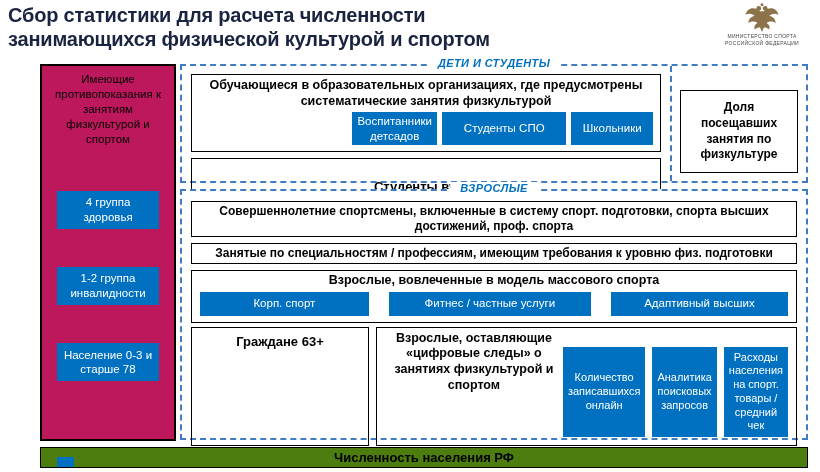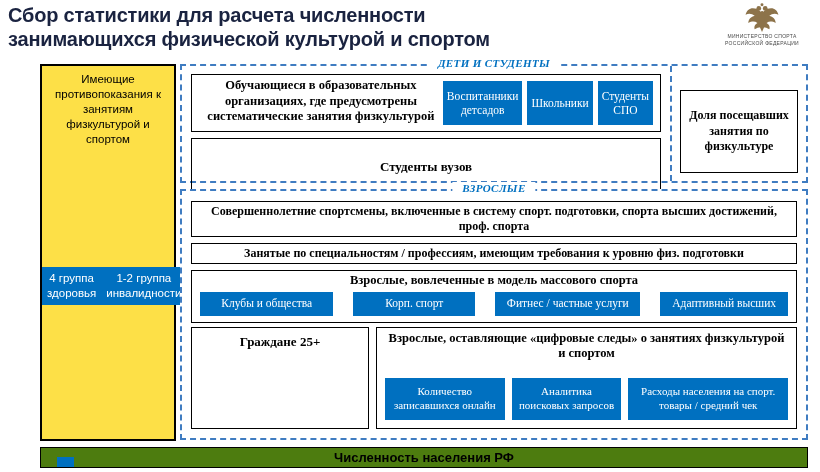--- a/index.html
+++ b/index.html
@@ -6,54 +6,54 @@
   html,body { background:#fff; }
   body { font-family:"Liberation Sans", sans-serif; color:#000; }
   .slide { position:relative; width:820px; height:472px; background:#fff; overflow:hidden; }
 
   .title { position:absolute; left:8px; top:3px; font-size:20px; font-weight:700; color:#1a2340; line-height:1.2; letter-spacing:-0.2px; }
 
   .ministry { position:absolute; right:12px; top:2px; width:92px; text-align:center; }
   .ministry svg { display:block; margin:0 auto; }
   .ministry .cap { font-size:5px; line-height:1.35; color:#4a4a4a; letter-spacing:0.3px; }
 
-  .left-col { position:absolute; left:40px; top:64px; width:136px; height:377px; border:2px solid #000; display:flex; flex-direction:column; background:#fde047; }
+  .left-col { position:absolute; left:40px; top:64px; width:136px; height:377px; border:2px solid #000; display:flex; flex-direction:column; background:#be185d; }
   .left-col .hdr { padding:6px 5px 2px; font-size:11.5px; line-height:1.3; text-align:center; }
-  .left-col .items { flex:1; display:flex; flex-direction:row; justify-content:space-evenly; align-items:center; padding:4px 0 20px; }
+  .left-col .items { flex:1; display:flex; flex-direction:column; justify-content:space-evenly; align-items:center; padding:4px 0 20px; }
 
   .blue { background:#0070C0; color:#fff; display:flex; align-items:center; justify-content:center; text-align:center; line-height:1.25; padding:4px 5px; }
   .left-chip { width:102px; min-height:38px; font-size:11.5px; }
 
-  .dashed-sec { position:absolute; border:2px dashed #3f7cc1; background:#fff;font-family:Liberation Serif, serif; }
+  .dashed-sec { position:absolute; border:2px dashed #3f7cc1; background:#fff; }
   .sec-label { position:absolute; top:-9px; left:50%; transform:translateX(-50%); background:#fff; padding:0 10px; color:#0070C0; font-size:11px; font-weight:700; font-style:italic; letter-spacing:0.4px; white-space:nowrap; }
 
   .sec1 { left:180px; top:64px; width:628px; height:119px; display:flex; }
   .sec1-left { flex:1; display:flex; flex-direction:column; padding:8px 9px; }
-  .edu-box { border:1.5px solid #000; flex:1; display:flex; padding:3px 7px 6px; }
+  .edu-box { border:1.5px solid #000; flex:1; display:flex; flex-direction:column; padding:3px 7px 6px;align-items:flex-end; }
   .bx-h { font-size:12.5px; font-weight:700; text-align:center; line-height:1.25; }
   .edu-chips { display:flex; gap:5px; margin-top:3px; }
   .edu-chips .blue { font-size:11.5px; min-height:20px; padding:2px 4px; }
   .ec1{flex:1.02} .ec2{flex:0.98} .ec3{flex:1.55}
   .vuz-box { border:1.5px solid #000; margin-top:6px; text-align:center; font-weight:700; font-size:13px; padding:20px 4px; }
   .sec1-right { width:136px; border-left:2px dashed #3f7cc1; padding:8px; display:flex; }
   .share-box { border:1.5px solid #000; flex:1; display:flex; align-items:center; justify-content:center; text-align:center; font-size:12px; font-weight:600; line-height:1.3; padding:4px;margin-top:16px; }
 
   .sec2 { left:180px; top:189px; width:628px; height:251px; display:flex; flex-direction:column; padding:10px 9px 9px; }
   .wide-box { border:1.5px solid #000; text-align:center; font-size:12px; font-weight:600; line-height:1.25; padding:2px 14px; margin-bottom:6px; }
   .mass-box { border:1.5px solid #000; padding:2px 8px 6px; margin-bottom:4px; }
   .mass-box .bx-h { font-weight:600; }
   .mass-chips { display:flex; gap:20px; margin-top:3px; align-items:center; justify-content:space-between; }
   .mass-chips .blue { font-size:11.5px; min-height:24px; }
   .mc1{flex:1.05} .mc2{flex:0.95} .mc3{flex:1.15} .mc4{flex:1.0}
 
   .bottom-row { display:flex; gap:7px; flex:1; }
   .seniors-box { width:178px; border:1.5px solid #000; display:flex; flex-direction:column; align-items:center; justify-content:space-between; padding:6px 8px 8px; }
   .seniors-box .bx-h { font-size:13px; font-weight:600; }
   .seniors-chip { width:152px; min-height:42px; font-size:11.5px; }
-  .digital-box { flex:1; border:1.5px solid #000; display:flex; flex-direction:column; padding:3px 8px 8px; }
+  .digital-box { flex:1; border:1.5px solid #000; display:flex; flex-direction:row; padding:3px 8px 8px; }
   .digital-box .bx-h { font-weight:600; }
   .digital-chips { display:flex; gap:7px; flex:1; margin-top:16px; }
   .digital-chips .blue { font-size:11px; }
   .dc1{flex:1.1} .dc2{flex:1.0} .dc3{flex:1.5}
 
   .footer-bar { position:absolute; left:40px; top:447px; width:768px; height:21px; border:1.5px solid #000; display:flex; align-items:center; justify-content:center; font-size:13px; font-weight:700; background:#4d7c0f; }
   .footer-mark { position:absolute; left:16px; top:9px; width:17px; height:10px; background:#0070C0; }
 </style>
 </head>
 <body>
@@ -95,50 +95,49 @@
     </div>
   </div>
 
   <div class="dashed-sec sec1">
     <div class="sec-label">ДЕТИ И СТУДЕНТЫ</div>
     <div class="sec1-left">
       <div class="edu-box">
         <div class="bx-h">Обучающиеся в образовательных организациях, где предусмотрены систематические занятия физкультурой</div>
         <div class="edu-chips">
           <div class="blue ec1">Воспитанники детсадов</div>
+          <div class="blue ec3">Студенты СПО</div>
           <div class="blue ec2">Школьники</div>
-          <div class="blue ec3">Студенты СПО</div>
         </div>
       </div>
       <div class="vuz-box">Студенты вузов</div>
     </div>
     <div class="sec1-right">
       <div class="share-box">Доля посещавших занятия по физкультуре</div>
     </div>
   </div>
 
   <div class="dashed-sec sec2">
     <div class="sec-label">ВЗРОСЛЫЕ</div>
 
     <div class="wide-box">Совершеннолетние спортсмены, включенные в систему спорт. подготовки, спорта высших достижений, проф. спорта</div>
     <div class="wide-box">Занятые по специальностям / профессиям, имеющим требования к уровню физ. подготовки</div>
 
     <div class="mass-box">
       <div class="bx-h">Взрослые, вовлеченные в модель массового спорта</div>
       <div class="mass-chips">
-        <div class="blue mc1">Клубы и общества</div>
         <div class="blue mc2">Корп. спорт</div>
         <div class="blue mc3">Фитнес / частные услуги</div>
         <div class="blue mc4">Адаптивный высших</div>
       </div>
     </div>
 
     <div class="bottom-row">
       <div class="seniors-box">
-        <div class="bx-h">Граждане 25+</div>
+        <div class="bx-h">Граждане 63+</div>
       </div>
       <div class="digital-box">
         <div class="bx-h">Взрослые, оставляющие «цифровые следы» о занятиях физкультурой и спортом</div>
         <div class="digital-chips">
           <div class="blue dc1">Количество записавшихся онлайн</div>
           <div class="blue dc2">Аналитика поисковых запросов</div>
           <div class="blue dc3">Расходы населения на спорт. товары / средний чек</div>
         </div>
       </div>
     </div>

